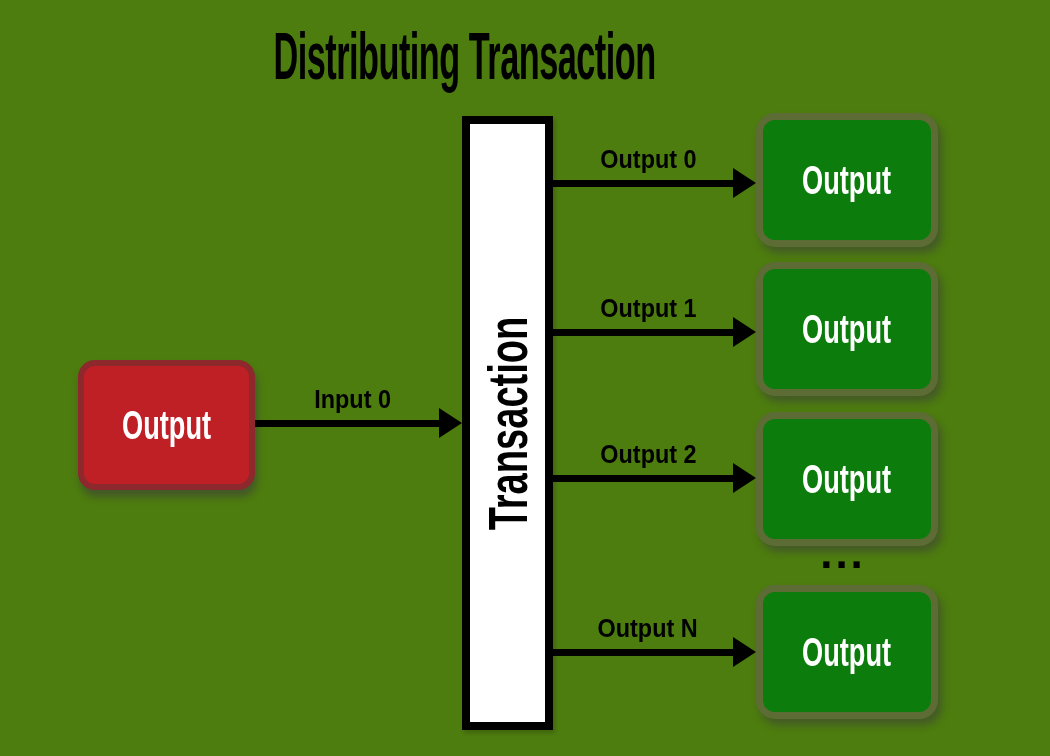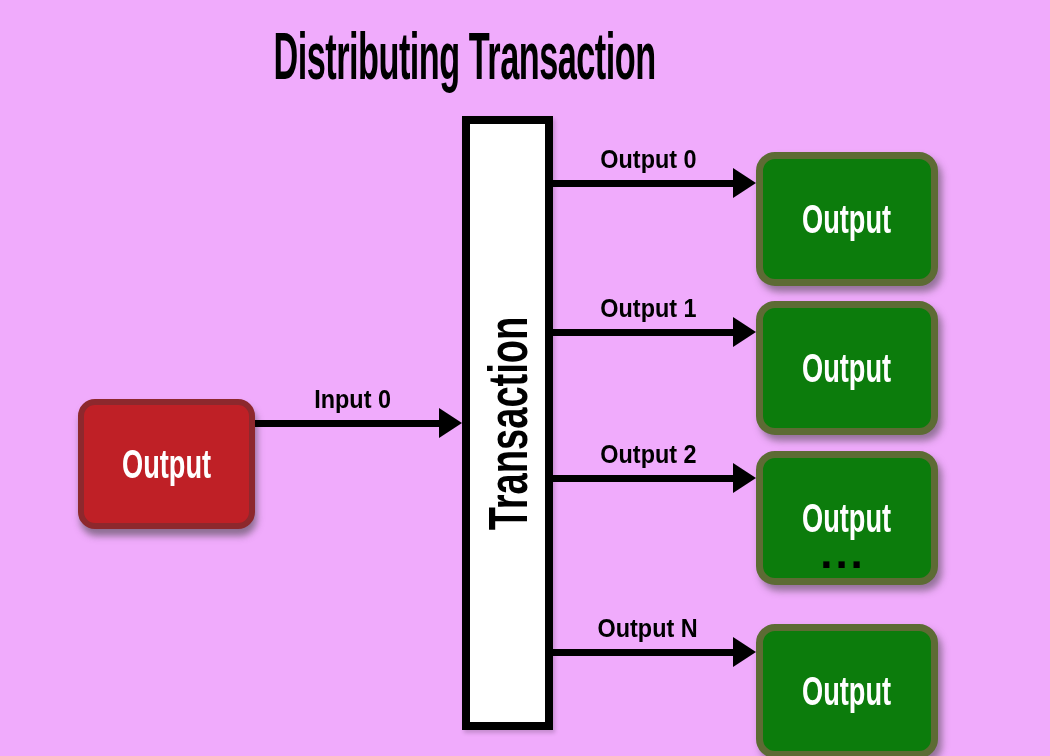--- a/index.html
+++ b/index.html
@@ -1,20 +1,20 @@
 <!DOCTYPE html>
 <html><head>
 <meta charset="utf-8">
 <style>
   html, body { margin: 0; padding: 0; background: #ffffff; }
   .stage {
     position: relative;
     width: 1050px;
     height: 756px;
-    background: #f0abfc;
+    background: #4d7c0f;
     overflow: hidden;
     font-family: "Liberation Sans", sans-serif;
   }
   
   .anchor {
     position: absolute;
     width: 0;
     display: flex;
     justify-content: center;
   }
@@ -28,21 +28,20 @@
     transform: scaleX(0.52);
     letter-spacing: -1px;
   }
 
   .box {
     position: absolute;
     box-sizing: border-box;
     display: flex;
     align-items: center;
     justify-content: center;
-    margin-top: 39px;
   }
   .box > span {
     display: inline-block;
     white-space: nowrap;
     color: #ffffff;
     font-weight: bold;
     font-size: 40px;
     transform: scaleX(0.68);
   }
   .box-red {

